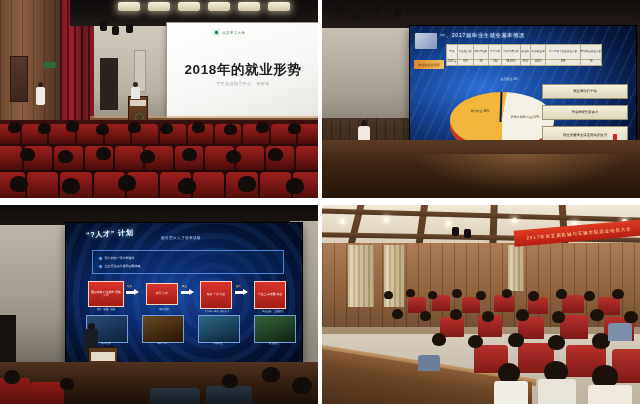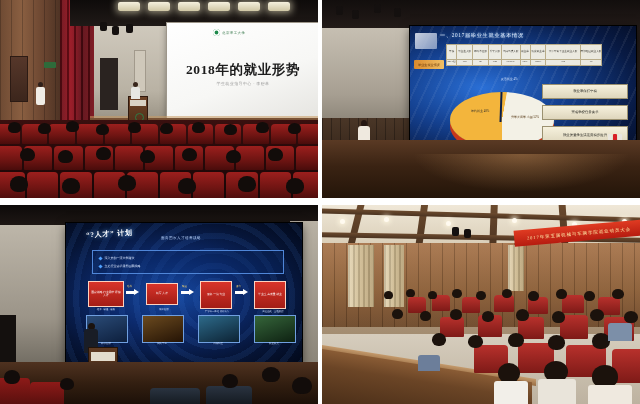--- a/index.html
+++ b/index.html
@@ -1,20 +1,20 @@
 <!DOCTYPE html>
 <html><head>
 <meta charset="utf-8">
 <style>
   html,body{margin:0;padding:0;background:#ffffff;}
   body{width:640px;height:404px;overflow:hidden;font-family:"Liberation Sans",sans-serif;}
 
   #collage{position:relative;width:640px;height:404px;background:#ffffff;}
 
-  .quad{position:absolute;overflow:hidden;font-family:Liberation Serif, serif;}
+  .quad{position:absolute;overflow:hidden;}
   #q-tl{left:0;top:0;width:318px;height:198px;}
   #q-tr{left:322px;top:0;width:318px;height:198px;}
   #q-bl{left:0;top:205px;width:318px;height:199px;}
   #q-br{left:322px;top:205px;width:318px;height:199px;}
 
   .photo{position:absolute;inset:0;overflow:hidden;}
 
   
   .tl-bg{position:absolute;inset:0;background:
       linear-gradient(180deg,#2a2120 0%, #3a2d28 18%, #4a3a31 30%, #2b2220 55%, #140f0e 100%);}

